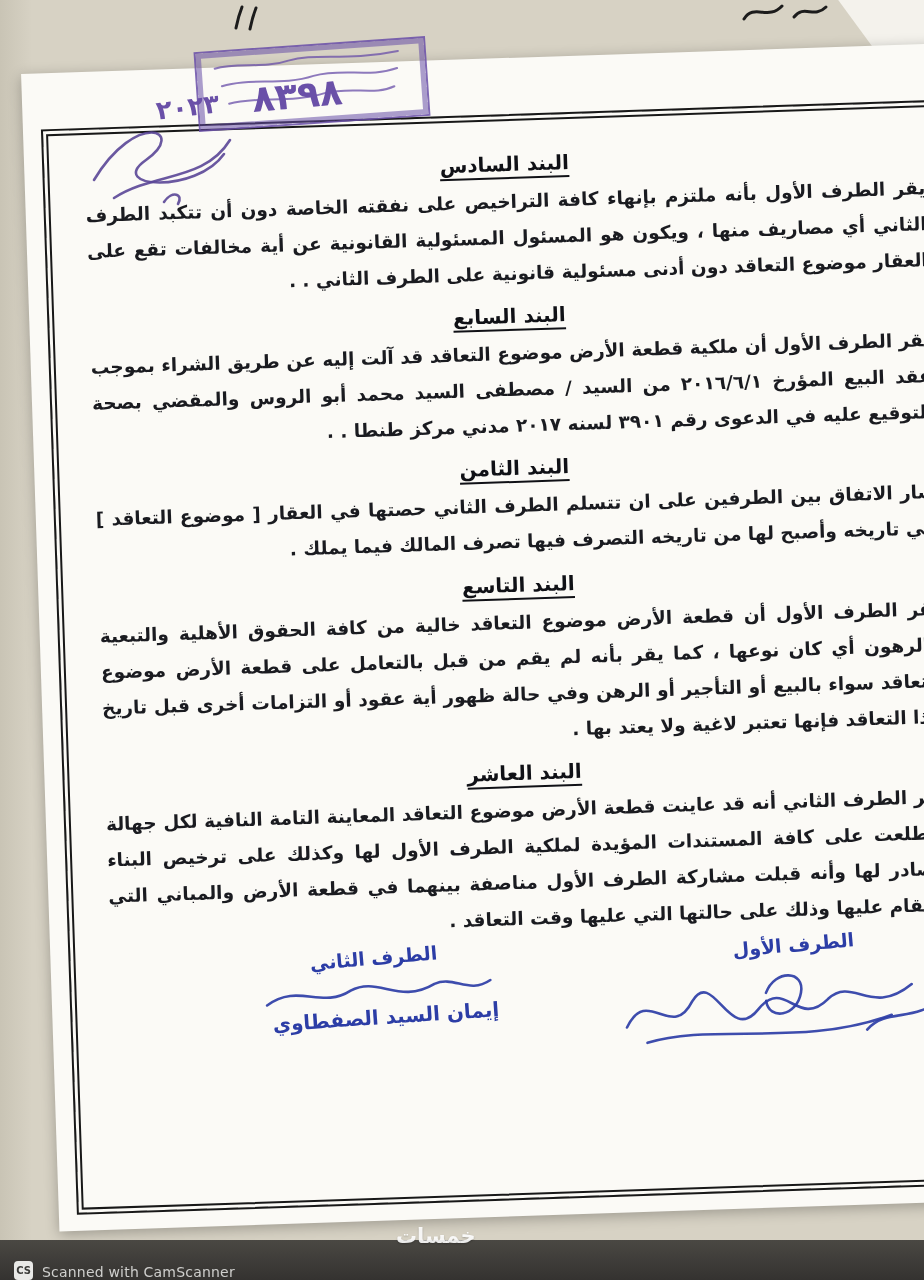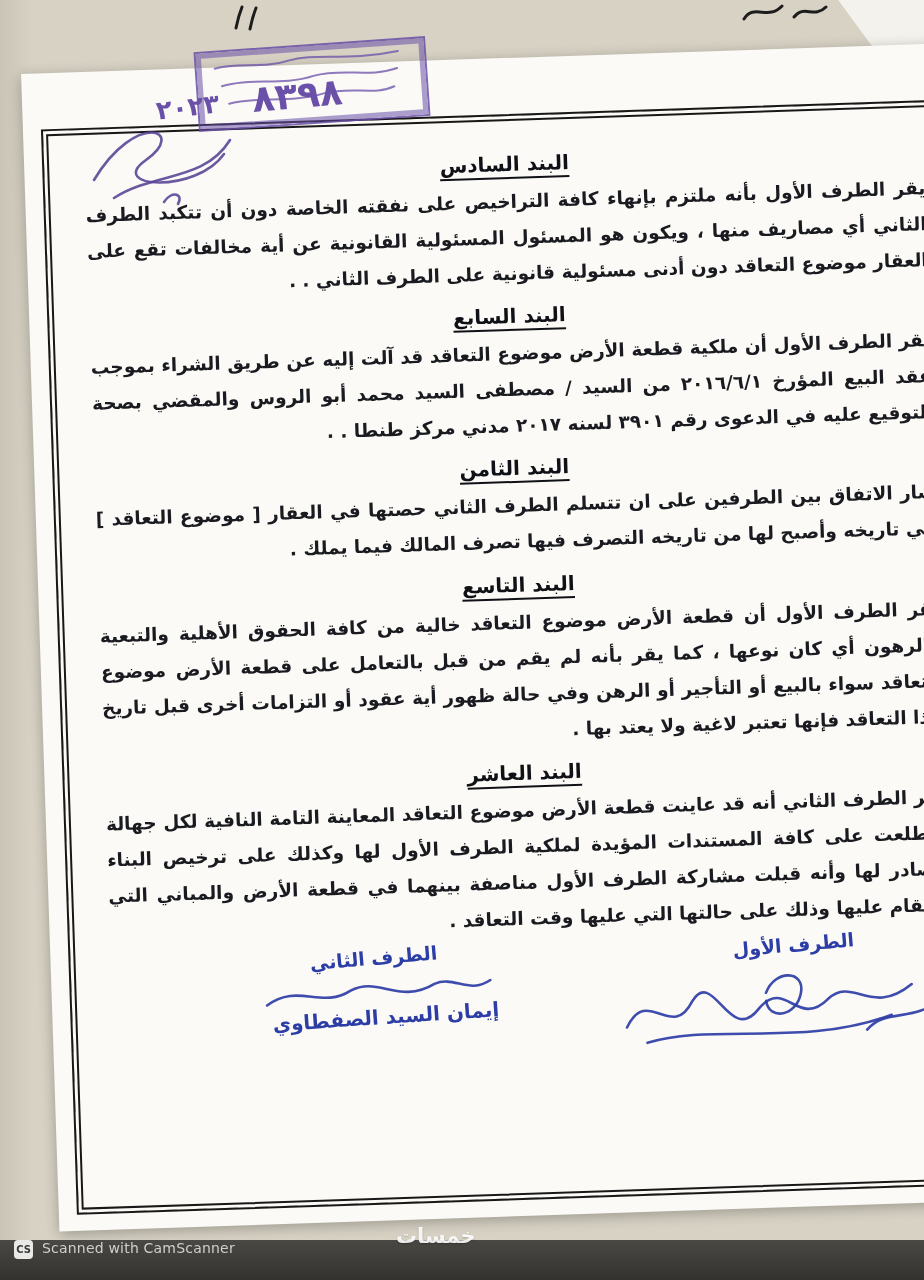--- a/index.html
+++ b/index.html
@@ -85,21 +85,21 @@
   .pen-mark svg path{fill:none;stroke:#1c1c1c;stroke-width:3;stroke-linecap:round;}
   
   .watermark{
     position:absolute;left:396px;top:1224px;z-index:9;
     font-size:21px;font-weight:bold;color:rgba(255,255,255,.9);
     direction:rtl;text-shadow:0 1px 2px rgba(0,0,0,.25);
   }
   .scanner-bar{
     position:absolute;left:0;bottom:0;width:100%;height:40px;z-index:8;
     background:linear-gradient(180deg,#4a4843,#343230);
-    display:flex;align-items:flex-start;gap:9px;padding-left:14px;box-sizing:border-box;
+    display:flex;align-items:flex-end;gap:9px;padding-left:14px;box-sizing:border-box;
   }
   .cs-icon{
     width:19px;height:19px;background:#e9e9e7;border-radius:4px;
     color:#3a3a38;font-size:10px;font-weight:bold;
     display:flex;align-items:center;justify-content:center;
   }
   .scanner-text{color:#cfcfcd;font-size:14px;letter-spacing:.2px;}
 </style>
 </head>
 <body>

